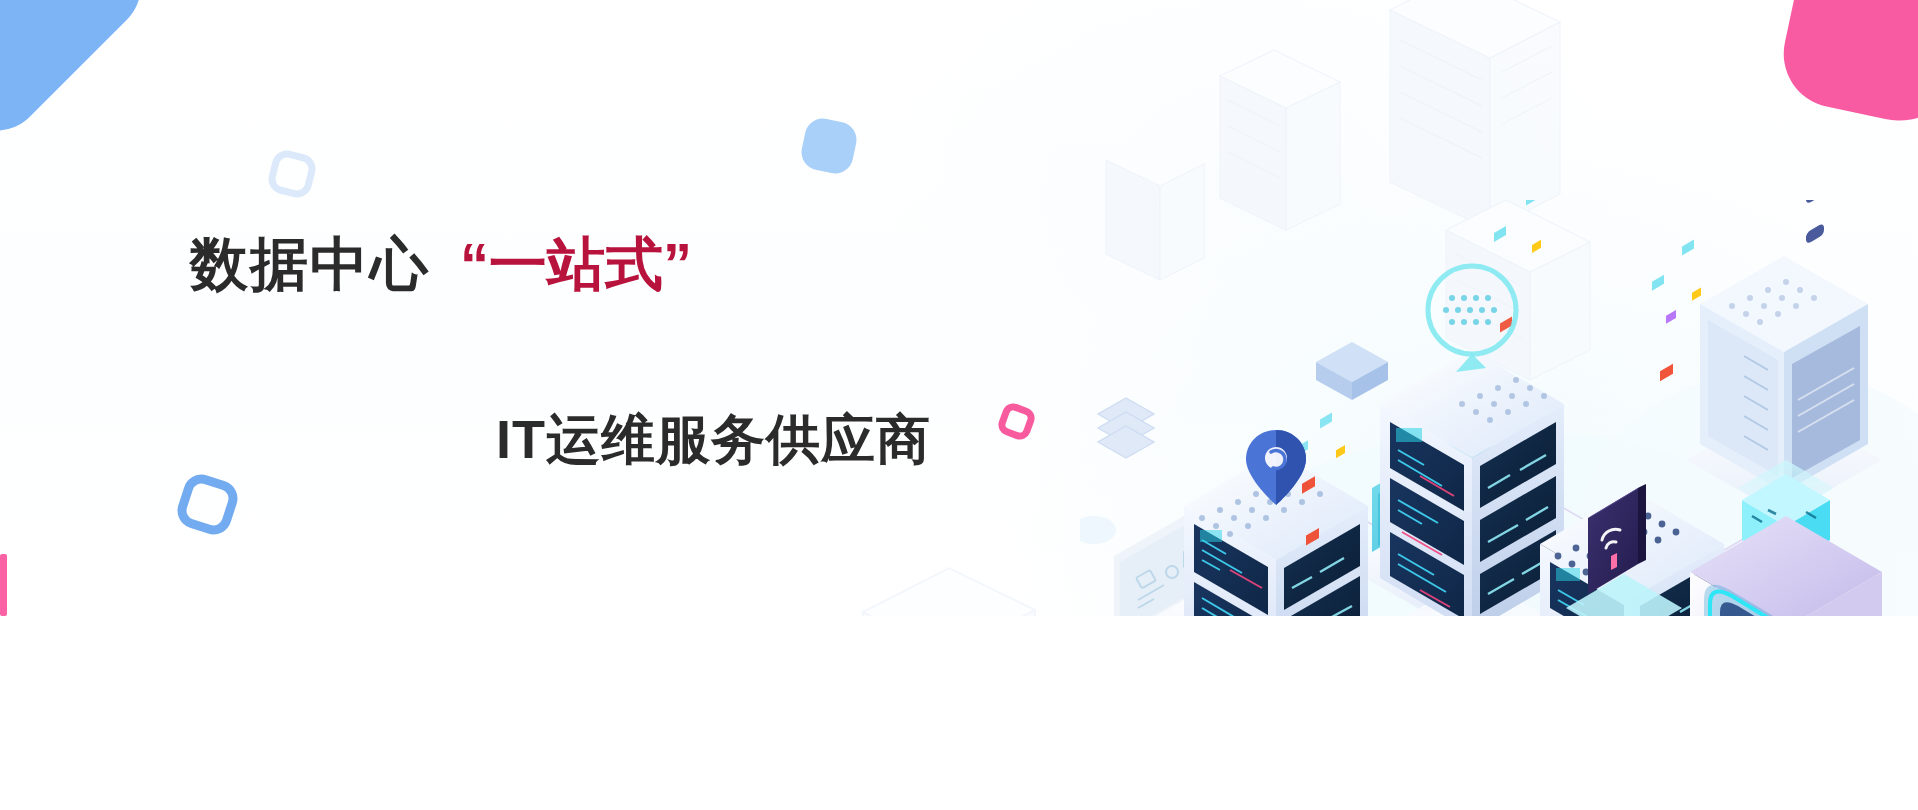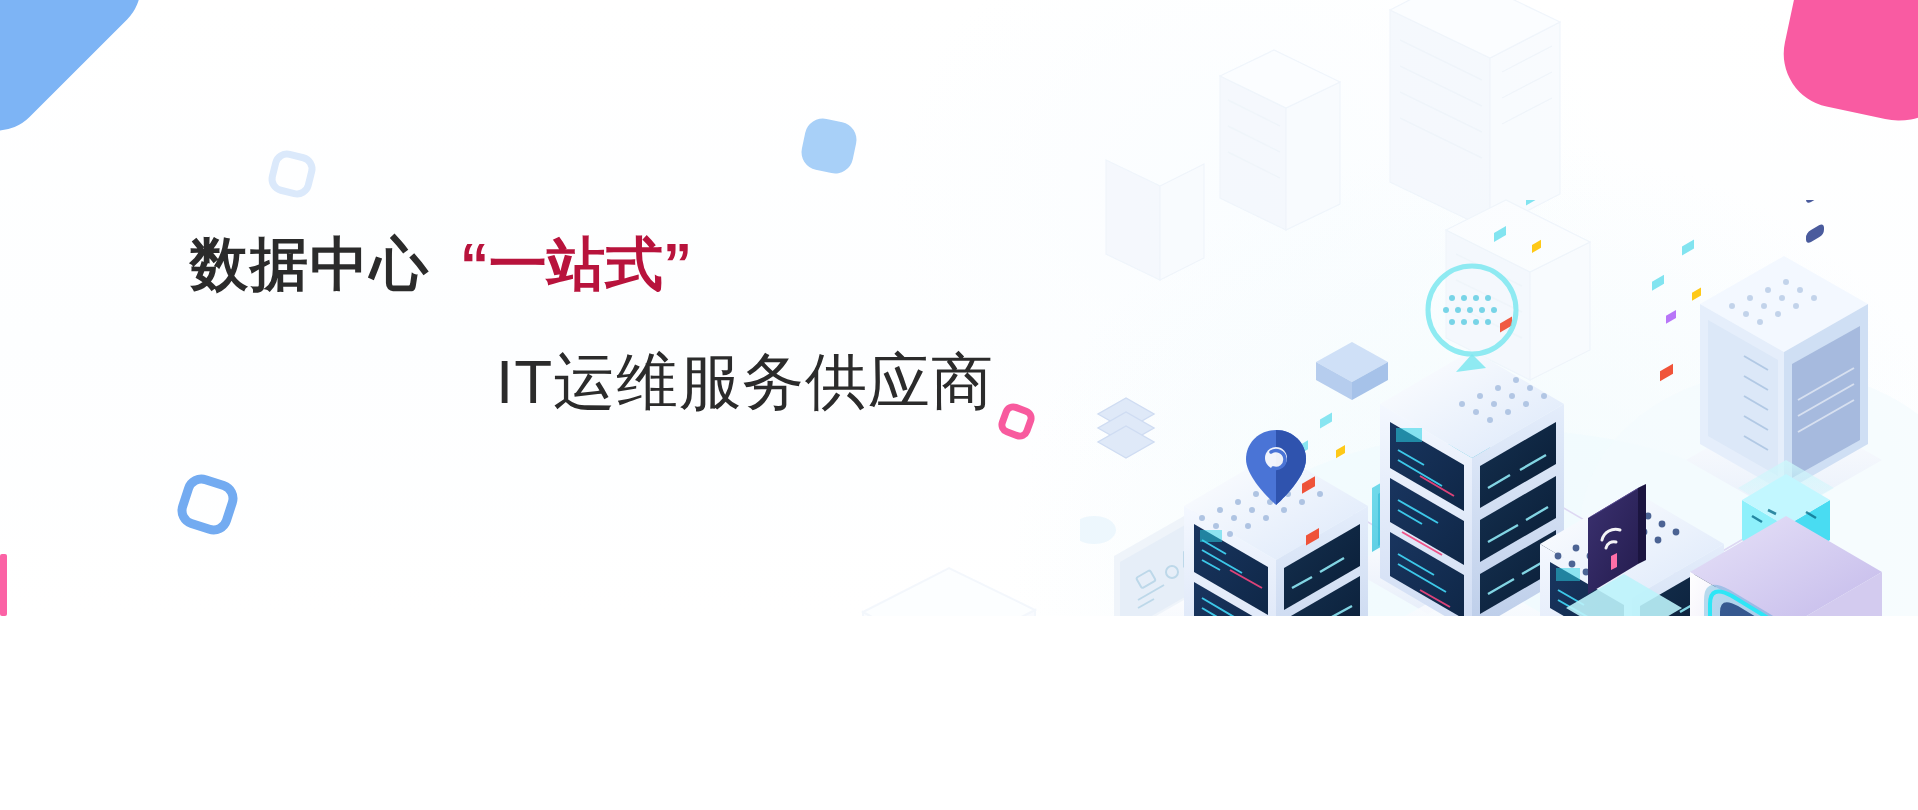--- a/index.html
+++ b/index.html
@@ -86,24 +86,24 @@
     line-height:1.1;
     color:#2b2b2b;
     white-space:nowrap;
   }
   .line1 .quote-red {
     color:#b8133c;
     margin-left:30px;
     letter-spacing:0px;
   }
   .line2 {
-    margin-top:44px;
+    margin-top:108px;
     margin-left:306px;
-    font-size:62px;
-    font-weight:400;
+    font-size:54px;
+    font-weight:700;
     letter-spacing:1px;
     color:#2b2b2b;
     white-space:nowrap;
   }
 
   
   .ghost { position:absolute; opacity:.5; }
   #ghost-cube { left:845px; top:552px; width:230px; height:240px; opacity:.85; }
   #ghost-city { left:1090px; top:-20px; width:560px; height:470px; opacity:.85; }
 

